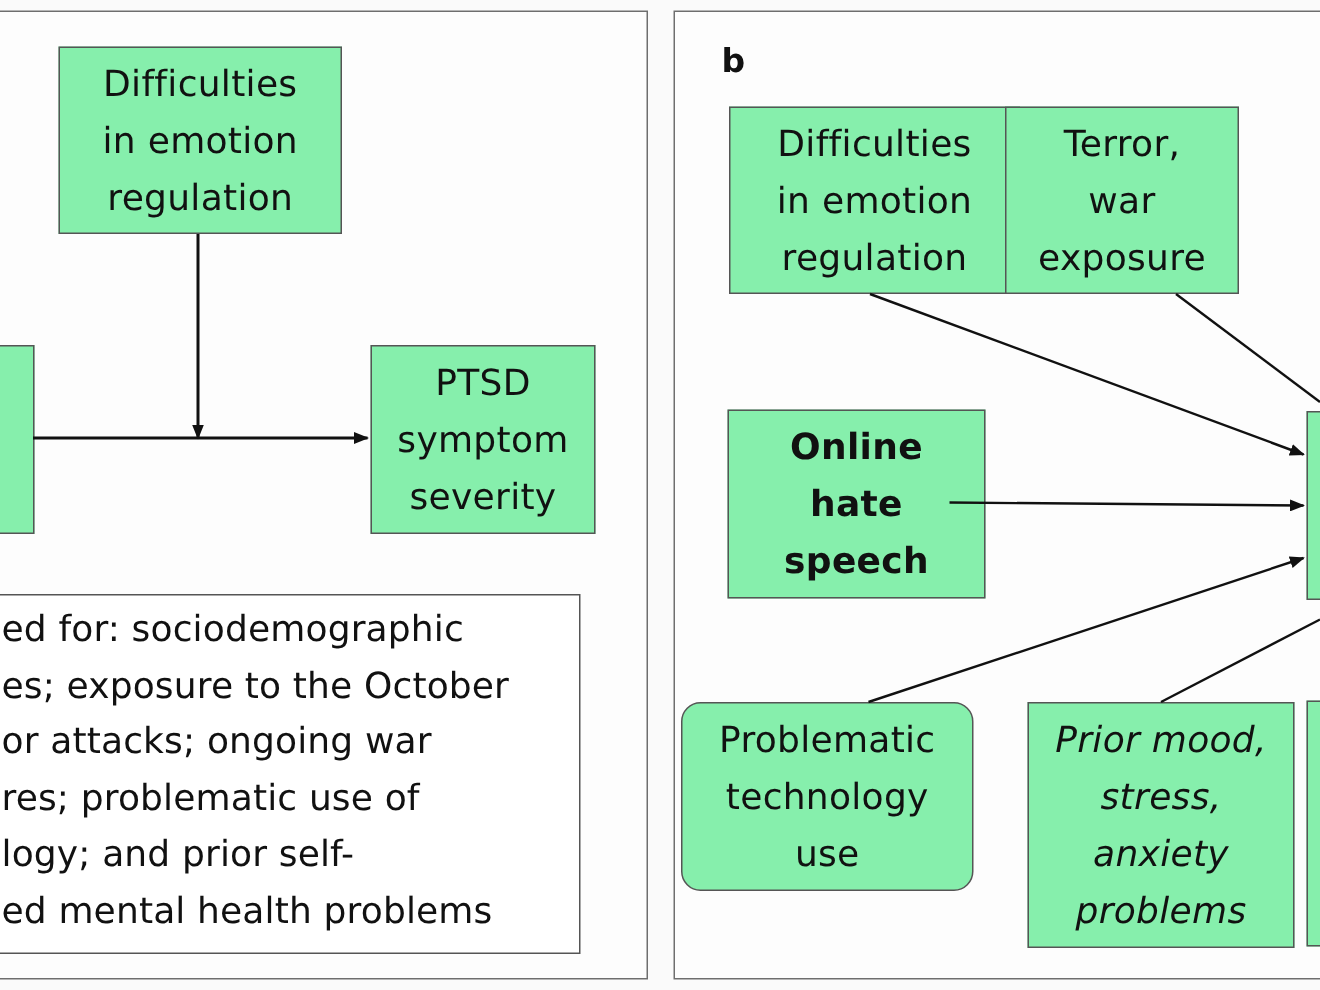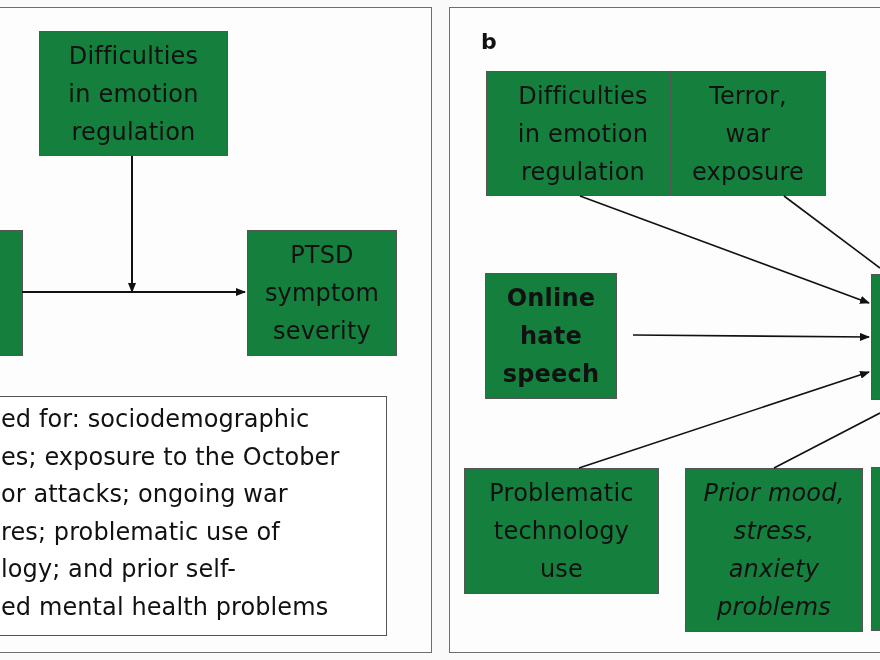--- a/index.html
+++ b/index.html
@@ -10,21 +10,21 @@
     color: #111;
   }
   .panel {
     position: absolute; box-sizing: border-box;
     border: 1.5px solid #6e6e6e; background: #fdfdfd;
   }
   #panel-a { left: -6px; top: 7px; width: 438px; height: 646px; }
   #panel-b { left: 449px; top: 7px; width: 445px; height: 646px; }
   .box {
     position: absolute; box-sizing: border-box;
-    border: 1.3px solid #555; background: #15803d;
+    border: 1.3px solid #555; background: #86efac;
     display: flex; align-items: center; justify-content: center;
     text-align: center;
     font-size: 24px; line-height: 38px; letter-spacing: 0.2px;
   }
   .box span { white-space: pre-line; display: block; }
   .bold { font-weight: bold; }
   .panel-label {
     position: absolute; font-weight: bold; font-size: 22px;
   }
   svg.wires { position: absolute; left: 0; top: 0; width: 880px; height: 660px; pointer-events: none; }
@@ -68,29 +68,29 @@
 <div class="box" style="left:486px; top:71px; width:194px; height:125px;">
   <span>Difficulties
 in emotion
 regulation</span>
 </div>
 <div class="box" style="left:670px; top:71px; width:156px; height:125px;">
   <span>Terror,
 war
 exposure</span>
 </div>
-<div class="box bold" style="left:485px; top:273px; width:132px; height:126px;">
+<div class="box bold" style="left:485px; top:273px; width:172px; height:126px;">
   <span>Online
 hate
 speech</span>
 </div>
 <div class="box" style="left:871px; top:274px; width:40px; height:126px;">
   <span></span>
 </div>
-<div class="box" style="left:464px; top:468px; width:195px; height:126px;">
+<div class="box" style="left:454px; top:468px; width:195px; height:126px;border-radius:13px;">
   <span>Problematic
 technology
 use</span>
 </div>
 <div class="box" style="left:685px; top:468px; width:178px; height:164px;font-style:italic;">
   <span>Prior mood,
 stress,
 anxiety
 problems</span>
 </div>

